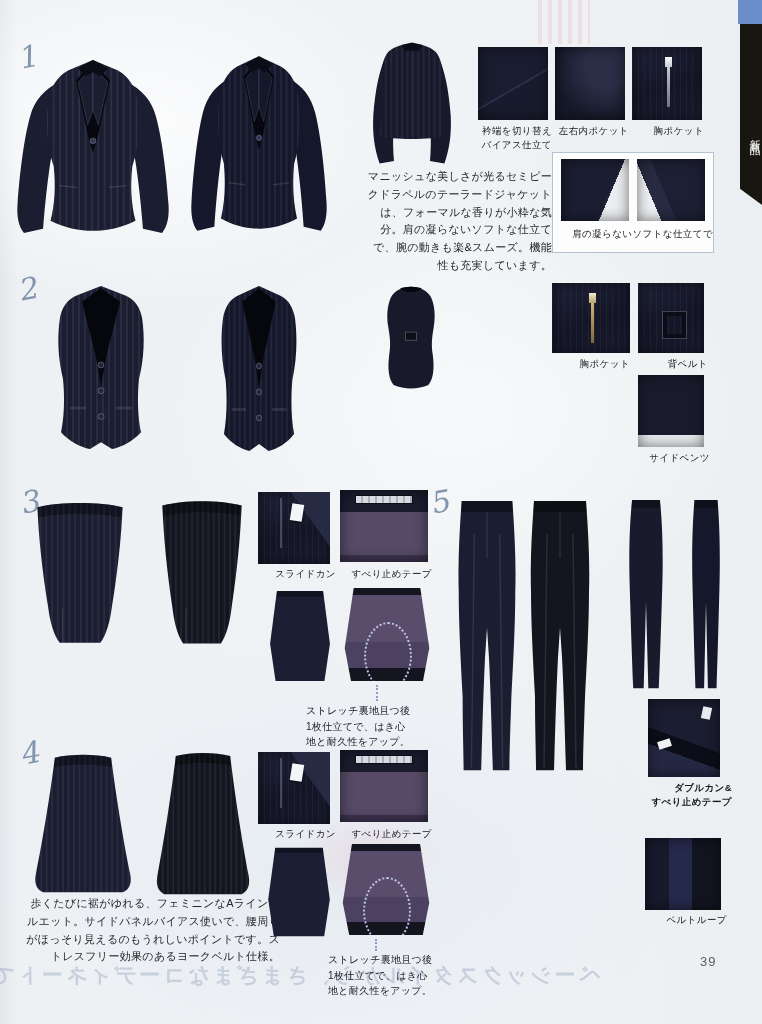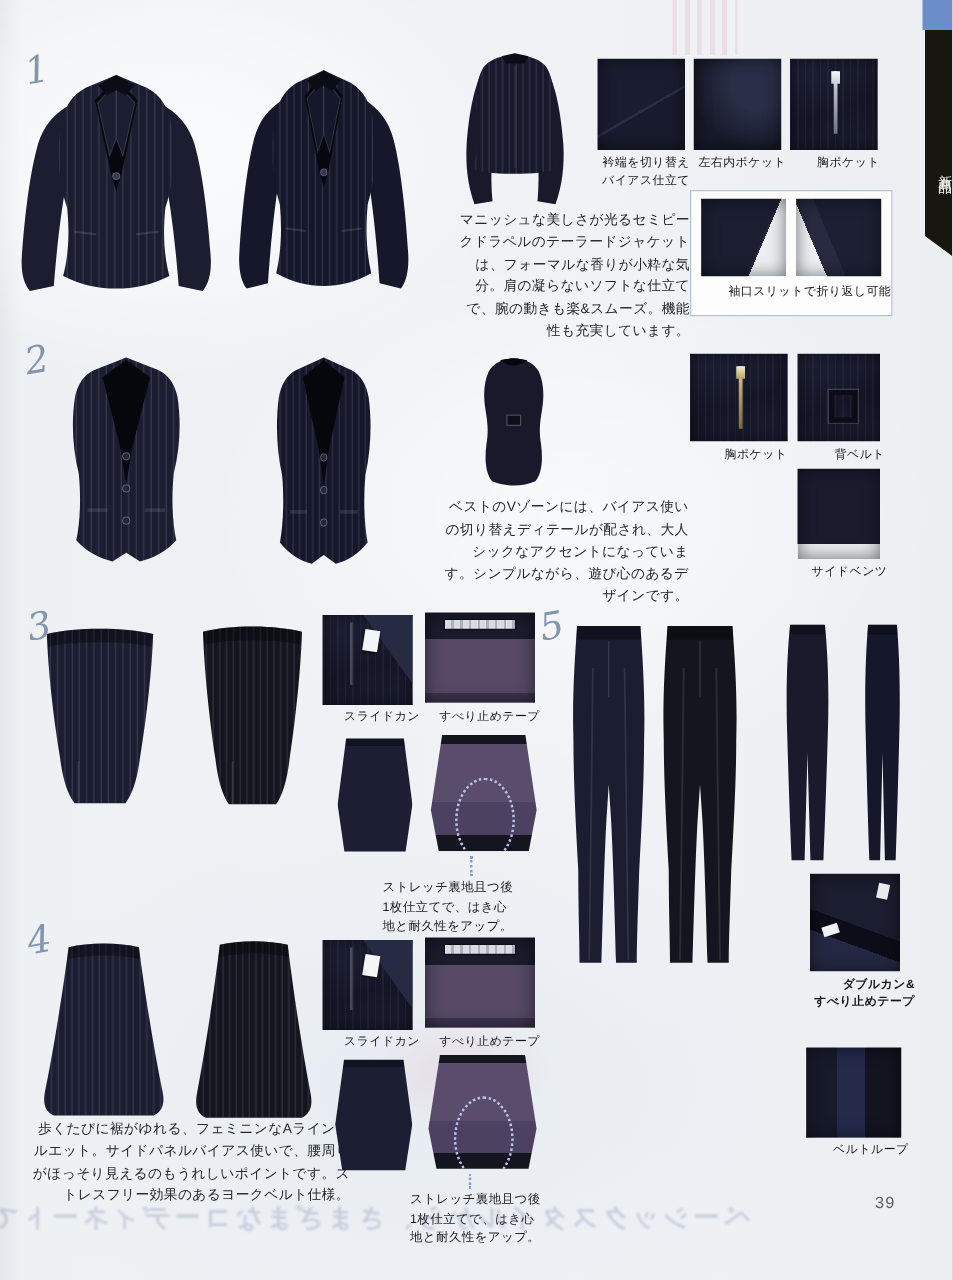--- a/index.html
+++ b/index.html
@@ -187,36 +187,35 @@
     <div class="abs sq pocketfold" style="left:555px;top:7px;width:70px;height:73px;"></div>
     <div class="abs cap" style="left:551px;top:84px;width:78px;">左右内ポケット</div>
     <div class="abs sq" style="left:632px;top:7px;width:70px;height:73px;">
         <div class="pen silver"></div>
       </div>
     <div class="abs cap" style="left:630px;top:84px;width:74px;">胸ポケット</div>
 
     <div class="abs dbox" style="left:552px;top:112px;width:160px;height:99px;">
       <div class="abs sq cuff1" style="left:8px;top:6px;width:68px;height:62px;"></div>
       <div class="abs sq cuff2" style="left:84px;top:6px;width:68px;height:62px;"></div>
-      <div class="abs cap" style="left:0;top:74px;width:160px;">袖口スリットで折り返し可能</div>
+      <div class="abs cap" style="left:0;top:74px;width:160px;">肩の凝らないソフトな仕立てで</div>
     </div>
   </div>
 
   <div class="abs" style="left:0;top:272px;width:762px;height:215px;">
     <div class="abs num" style="left:20px;top:2px;">2</div>
     <svg class="abs garment" style="left:36px;top:8px;color:#1b1d30;" width="130" height="178" viewBox="0 0 130 180" preserveAspectRatio="none">
         <use href="#g-vest-front"></use>
       </svg>
     <svg class="abs garment" style="left:202px;top:8px;color:#15172a;" width="114" height="180" viewBox="0 0 130 180" preserveAspectRatio="none">
         <use href="#g-vest-front"></use>
       </svg>
     <svg class="abs garment" style="left:370px;top:10px;color:#181a2c;" width="82" height="112" viewBox="0 0 90 125" preserveAspectRatio="none">
         <use href="#g-vest-back"></use>
       </svg>
-    <div class="abs desc" style="left:355px;top:126px;width:196px;">ベストのVゾーンには、バイアス使いの切り替えディテールが配され、大人シックなアクセントになっています。シンプルながら、遊び心のあるデザインです。</div>
 
     <div class="abs sq" style="left:552px;top:11px;width:78px;height:70px;">
         <div class="pen"></div>
       </div>
     <div class="abs cap" style="left:552px;top:85px;width:78px;">胸ポケット</div>
     <div class="abs sq" style="left:638px;top:11px;width:66px;height:70px;">
         <div class="buckle"></div>
       </div>
     <div class="abs cap" style="left:634px;top:85px;width:74px;">背ベルト</div>
     <div class="abs sq vents" style="left:638px;top:103px;width:66px;height:72px;"></div>

